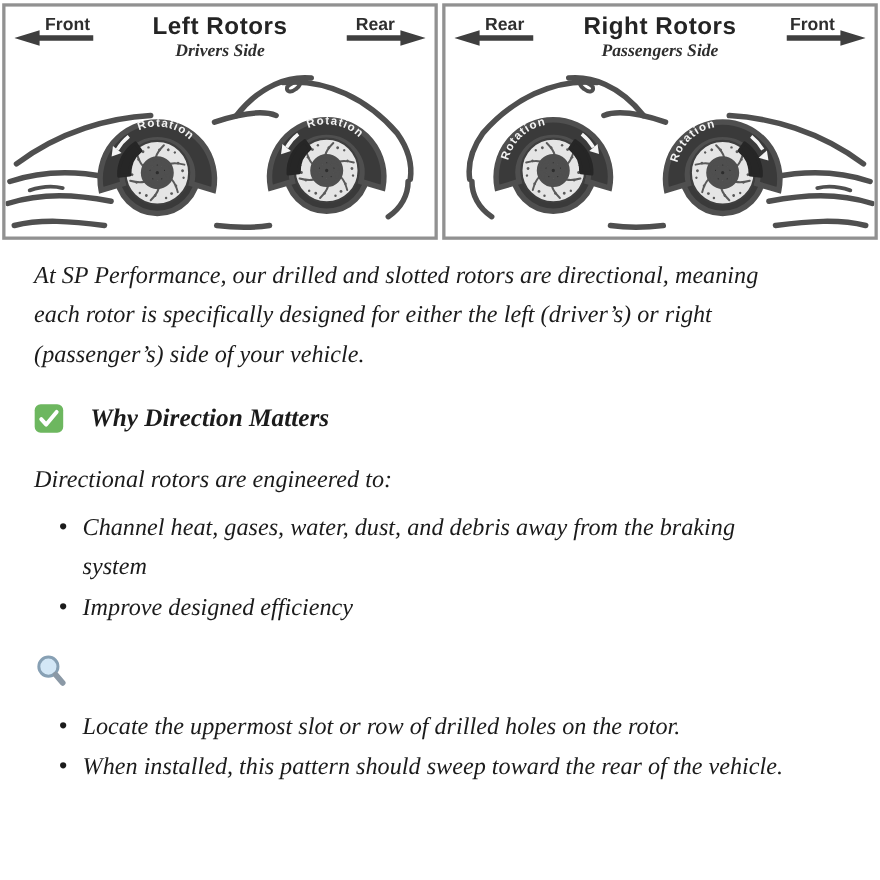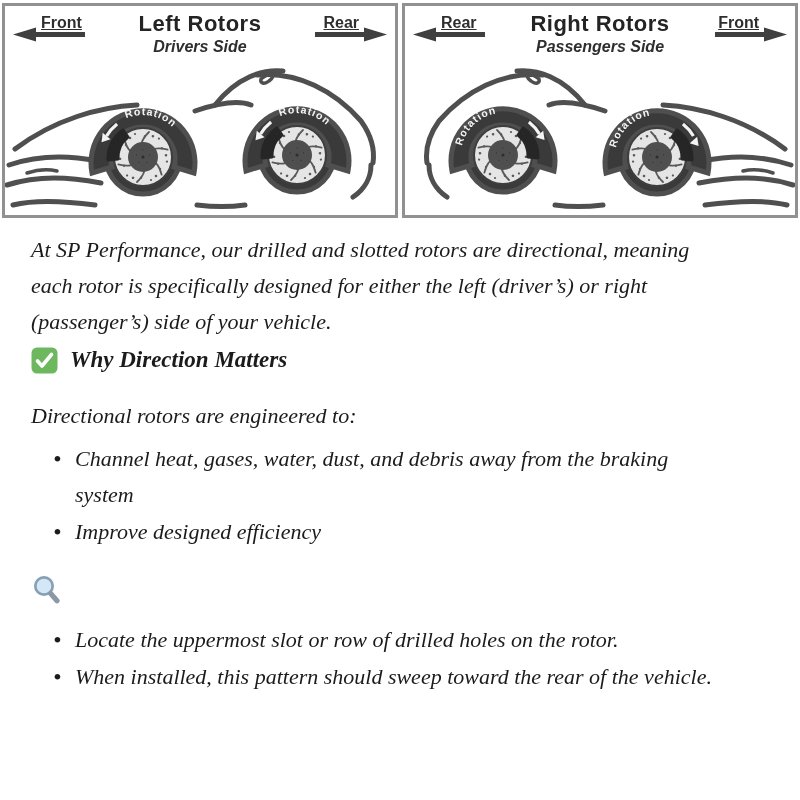--- a/index.html
+++ b/index.html
@@ -4,35 +4,35 @@
 <style>
   html,body{margin:0;padding:0;width:800px;height:800px;background:#ffffff;overflow:hidden;}
   body{font-family:"Liberation Serif", serif;color:#1b1b1b;}
 
   
   .diagram{margin:3px 2px 0 2px;height:215px;display:flex;gap:4px;}
   .panel{flex:1;border:3px solid #919191;position:relative;background:#fff;overflow:hidden;}
   .panel-titles{position:absolute;left:0;right:0;top:4px;text-align:center;
     font-family:"Liberation Sans", sans-serif;color:#242424;}
   .panel-title{font-size:22px;font-weight:700;letter-spacing:.5px;line-height:28px;}
-  .panel-subtitle{font-size:16px;font-weight:700;font-style:italic;line-height:18px;color:#2e2e2e;}
+  .panel-subtitle{font-size:16px;font-weight:700;font-style:italic;line-height:18px;color:#2e2e2e;font-family:Liberation Serif, serif;}
   .dir{position:absolute;top:8px;font-family:"Liberation Sans", sans-serif;
     font-size:16px;font-weight:700;color:#2e2e2e;}
-  .dir-label{text-decoration:underline;position:relative;z-index:2;}
+  .dir-label{position:relative;z-index:2;}
   .dir-l{left:36px;}
   .dir-r{right:36px;}
   .arrow{position:absolute;top:13px;}
   .dir-l .arrow{left:-28px;}
   .dir-r .arrow{right:-28px;}
   .car-svg{position:absolute;left:0;right:0;bottom:4px;width:100%;height:150px;display:block;}
 
   
   .content{padding:0 26px 0 31px;font-size:22px;font-style:italic;}
   .intro{margin:14px 0 0;line-height:36px;max-width:700px;}
-  .sec-heading{display:flex;align-items:center;gap:12px;font-size:23px;margin:4px 0 0;line-height:32px;}
+  .sec-heading{display:flex;align-items:center;gap:24px;font-size:23px;margin:24px 0 0;line-height:32px;}
   .sec-heading.bold{font-weight:700;}
   .sec-heading.normal{font-weight:400;margin-top:24px;}
   .lead{margin:22px 0 0;line-height:36px;}
   ul.blist{list-style:none;margin:7px 0 0;padding:0;max-width:690px;}
   ul.blist.steps{margin-top:16px;}
   ul.blist li{position:relative;padding-left:44px;line-height:36px;margin:0 0 1px 0;}
   ul.blist li::before{content:"\2022";position:absolute;left:22px;top:0;font-size:24px;}
 
   .icon-box{flex:0 0 auto;display:inline-flex;}
 </style>

